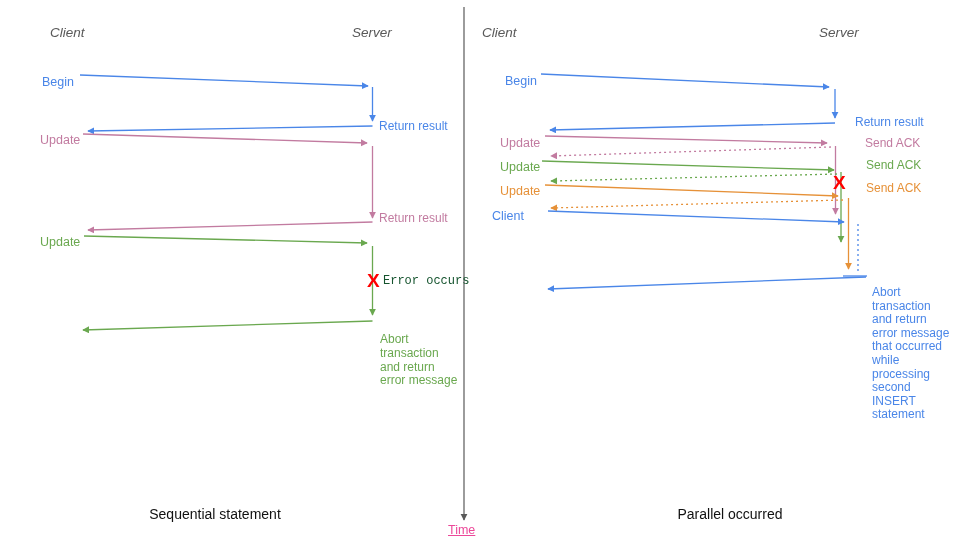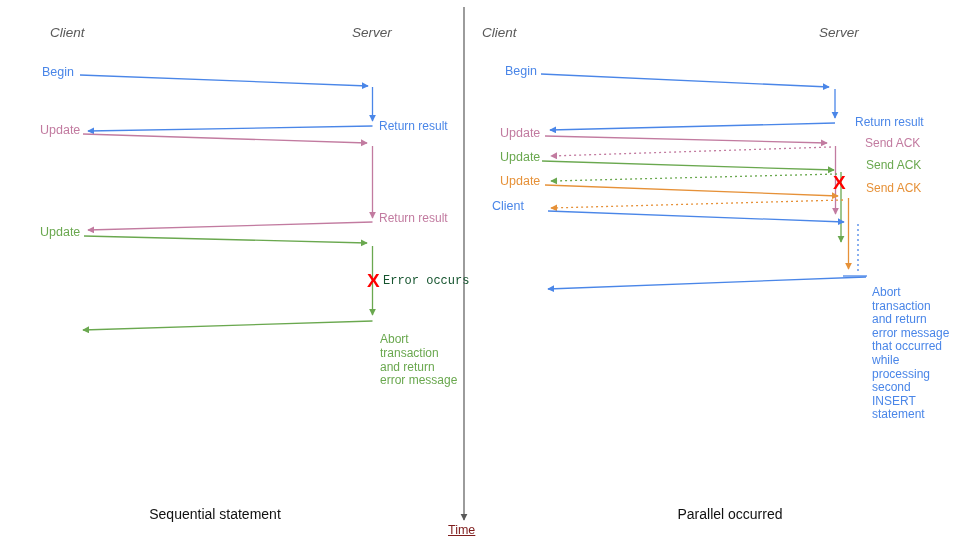--- a/index.html
+++ b/index.html
@@ -3,26 +3,26 @@
 <meta charset="utf-8">
 <style>
   html,body{margin:0;padding:0;background:#fff;}
   .canvas{
     position:relative;width:960px;height:540px;background:#ffffff;
     font-family:"Liberation Sans","DejaVu Sans",sans-serif;overflow:hidden;
   }
   .canvas svg{position:absolute;left:0;top:0;}
   .lbl{position:absolute;white-space:nowrap;line-height:1.1;}
   .actor{font-style:italic;font-size:13.5px;color:#595959;}
-  .msg{font-size:12.5px;}
+  .msg{font-size:12.5px;margin-top:10px;}
   .ann{font-size:12px;}
   .multiline{white-space:pre-line;line-height:13.8px;margin-top:20px;}
   .xmark{font-size:19px;font-weight:bold;color:#ff0000;line-height:1;}
   .title{font-size:14px;color:#111111;width:220px;text-align:center;white-space:nowrap;}
-  .time{font-size:12.5px;color:#7f1d1d;text-decoration:underline;}
+  .time{font-size:12.5px;color:#ec4899;text-decoration:underline;}
   .c-blue{color:#4a86e8;}
   .c-pink{color:#c27ba0;}
   .c-green{color:#6aa84f;}
   .c-orange{color:#e69138;}
   .c-red{color:#14532d;font-family:Liberation Mono, monospace;}
 </style>
 </head>
 <body>
 
 <div class="canvas">

